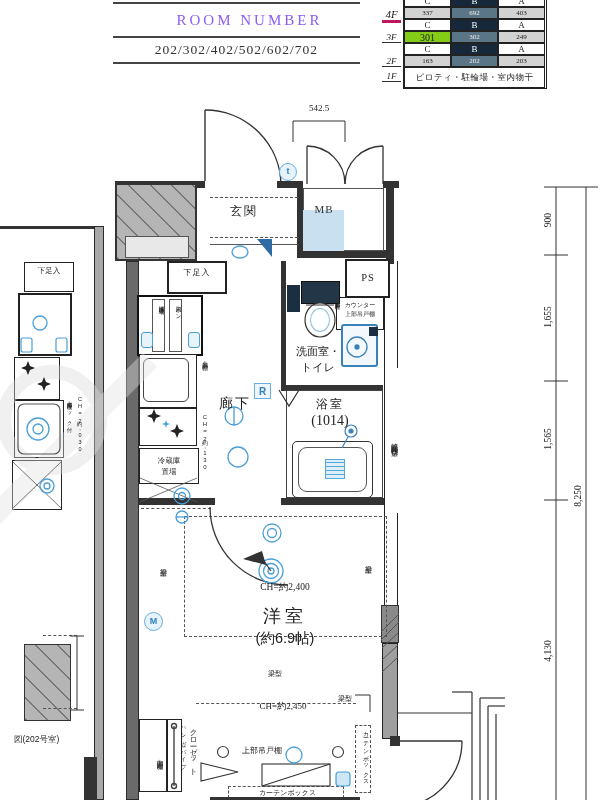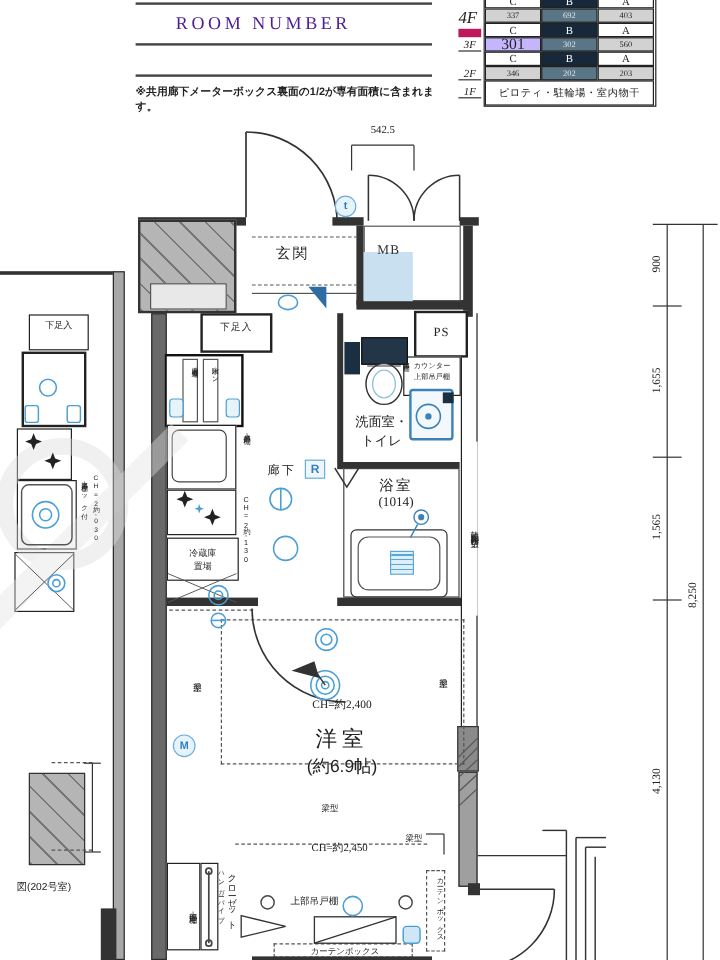--- a/index.html
+++ b/index.html
@@ -25,61 +25,61 @@
   .tc{box-sizing:border-box;border:1px solid #222;display:flex;align-items:center;justify-content:center}
   .trow{display:flex}
   svg{position:absolute;left:0;top:0;pointer-events:none}
 </style>
 </head>
 <body>
 
 <div id="stage">
 
   <div class="a" style="left:113px;top:2px;width:247px;height:2px;background:#444"></div>
-  <div class="a c serif" style="left:96px;top:12px;width:247px;font-size:15px;letter-spacing:3px;color:#4c1d95">ROOM NUMBER</div>
+  <div class="a c serif" style="left:126px;top:12px;width:247px;font-size:15px;letter-spacing:3px;color:#8b5cf6">ROOM NUMBER</div>
   <div class="a" style="left:113px;top:36px;width:247px;height:2px;background:#444"></div>
+  <div class="a c serif" style="left:113px;top:42px;width:247px;font-size:13.5px;letter-spacing:1px;color:#333">202/302/402/502/602/702</div>
   <div class="a" style="left:113px;top:62px;width:247px;height:2px;background:#444"></div>
-  <div class="a" style="left:113px;top:70px;width:252px;font-size:9px;font-weight:bold;line-height:1.4;color:#222">※共用廊下メーターボックス裏面の1/2が専有面積に含まれます。</div>
 
   <div class="a" style="left:403px;top:-2px;width:142px;border:1px solid #222">
     <div class="trow" style="height:8px;overflow:hidden">
       <div class="tc serif" style="width:47px;height:13px;margin-top:-5px;font-size:9px">C</div>
       <div class="tc serif" style="width:47px;height:13px;margin-top:-5px;font-size:9px;background:#16283a;color:#fff">B</div>
       <div class="tc serif" style="width:47px;height:13px;margin-top:-5px;font-size:9px">A</div>
     </div>
     <div class="trow" style="height:12px">
       <div class="tc serif" style="width:47px;font-size:7px;background:#d2d2d2">337</div>
       <div class="tc serif" style="width:47px;font-size:7px;background:#5a7586;color:#eee">692</div>
       <div class="tc serif" style="width:47px;font-size:7px;background:#d2d2d2">403</div>
     </div>
     <div class="trow" style="height:12px">
       <div class="tc serif" style="width:47px;font-size:9px">C</div>
       <div class="tc serif" style="width:47px;font-size:9px;background:#16283a;color:#fff">B</div>
       <div class="tc serif" style="width:47px;font-size:9px">A</div>
     </div>
     <div class="trow" style="height:12px">
-      <div class="tc serif" style="width:47px;font-size:13px;background:#c4b5fd">301</div>
+      <div class="tc serif" style="width:47px;font-size:10px;background:#84cc16">301</div>
       <div class="tc serif" style="width:47px;font-size:7px;background:#5a7586;color:#eee">302</div>
-      <div class="tc serif" style="width:47px;font-size:7px;background:#d2d2d2">560</div>
+      <div class="tc serif" style="width:47px;font-size:7px;background:#d2d2d2">249</div>
     </div>
     <div class="trow" style="height:12px">
       <div class="tc serif" style="width:47px;font-size:9px">C</div>
       <div class="tc serif" style="width:47px;font-size:9px;background:#16283a;color:#fff">B</div>
       <div class="tc serif" style="width:47px;font-size:9px">A</div>
     </div>
     <div class="trow" style="height:12px">
-      <div class="tc serif" style="width:47px;font-size:7px;background:#d2d2d2">346</div>
+      <div class="tc serif" style="width:47px;font-size:7px;background:#d2d2d2">163</div>
       <div class="tc serif" style="width:47px;font-size:7px;background:#5a7586;color:#eee">202</div>
       <div class="tc serif" style="width:47px;font-size:7px;background:#d2d2d2">203</div>
     </div>
     <div class="trow" style="height:21px">
       <div class="tc" style="width:141px;font-size:8.5px;letter-spacing:.5px">ピロティ・駐輪場・室内物干</div>
     </div>
   </div>
-  <div class="a serif" style="left:382px;top:8px;width:19px;font-size:14px;font-style:italic;border-bottom:7px solid #be185d;">4F</div>
+  <div class="a serif" style="left:382px;top:8px;width:19px;font-size:11px;font-style:italic;border-bottom:3px solid #be185d;text-align:center">4F</div>
   <div class="a serif" style="left:382px;top:32px;width:19px;font-size:9px;font-style:italic;border-bottom:1px solid #333;text-align:center">3F</div>
   <div class="a serif" style="left:382px;top:56px;width:19px;font-size:9px;font-style:italic;border-bottom:1px solid #333;text-align:center">2F</div>
   <div class="a serif" style="left:382px;top:71px;width:19px;font-size:9px;font-style:italic;border-bottom:1px solid #333;text-align:center">1F</div>
 
   <div class="a wall" style="left:115px;top:181px;width:90px;height:7px"></div>
   <div class="a wall" style="left:277px;top:181px;width:26px;height:7px"></div>
   <div class="a wall" style="left:383px;top:181px;width:16px;height:7px"></div>
   <div class="a wall" style="left:386px;top:188px;width:8px;height:76px"></div>
   <div class="a wall" style="left:297px;top:188px;width:6px;height:66px"></div>
   <div class="a wall" style="left:297px;top:250px;width:95px;height:8px"></div>
@@ -307,22 +307,22 @@
 
   <div class="a c serif" style="left:292px;top:103px;width:54px;font-size:9px">542.5</div>
   <div class="a c" style="left:213px;top:203px;width:62px;font-size:12px;letter-spacing:2px">玄関</div>
   <div class="a c serif" style="left:303px;top:203px;width:42px;font-size:11px;letter-spacing:1px;color:#333">MB</div>
   <div class="a c serif" style="left:349px;top:272px;width:38px;font-size:10.5px;letter-spacing:1px">PS</div>
   <div class="a c" style="left:337px;top:301px;width:46px;font-size:6px">カウンター</div>
   <div class="a c" style="left:337px;top:310px;width:46px;font-size:6px">上部吊戸棚</div>
   <div class="a c" style="left:280px;top:344px;width:76px;font-size:11px">洗面室・</div>
   <div class="a c" style="left:280px;top:360px;width:76px;font-size:11px">トイレ</div>
   <div class="a c" style="left:300px;top:396px;width:60px;font-size:12px;letter-spacing:2px">浴室</div>
-  <div class="a c serif" style="left:296px;top:413px;width:68px;font-size:11px">(1014)</div>
-  <div class="a c" style="left:214px;top:385px;width:42px;font-size:10px;letter-spacing:2px">廊下</div>
+  <div class="a c serif" style="left:296px;top:413px;width:68px;font-size:14px">(1014)</div>
+  <div class="a c" style="left:214px;top:395px;width:42px;font-size:14px;letter-spacing:2px">廊下</div>
   <div class="a c serif" style="left:240px;top:581px;width:90px;font-size:9.5px">CH=約2,400</div>
   <div class="a c" style="left:242px;top:604px;width:86px;font-size:18px;letter-spacing:4px">洋室</div>
   <div class="a c" style="left:235px;top:629px;width:100px;font-size:14.5px">(約6.9帖)</div>
   <div class="a c" style="left:172px;top:267px;width:50px;font-size:8px;letter-spacing:1px">下足入</div>
   <div class="a c" style="left:27px;top:266px;width:44px;font-size:7.5px">下足入</div>
   <div class="a c" style="left:141px;top:456px;width:56px;font-size:7.5px">冷蔵庫</div>
   <div class="a c" style="left:141px;top:467px;width:56px;font-size:7.5px">置場</div>
   <div class="a v" style="left:153px;top:301px;width:11px;height:50px;font-size:5.5px">洗濯機置場</div>
   <div class="a v" style="left:170px;top:301px;width:11px;height:50px;font-size:5.5px">防水パン</div>
   <div class="a v" style="left:197px;top:356px;width:11px;height:55px;font-size:6px">上部吊戸棚</div>

